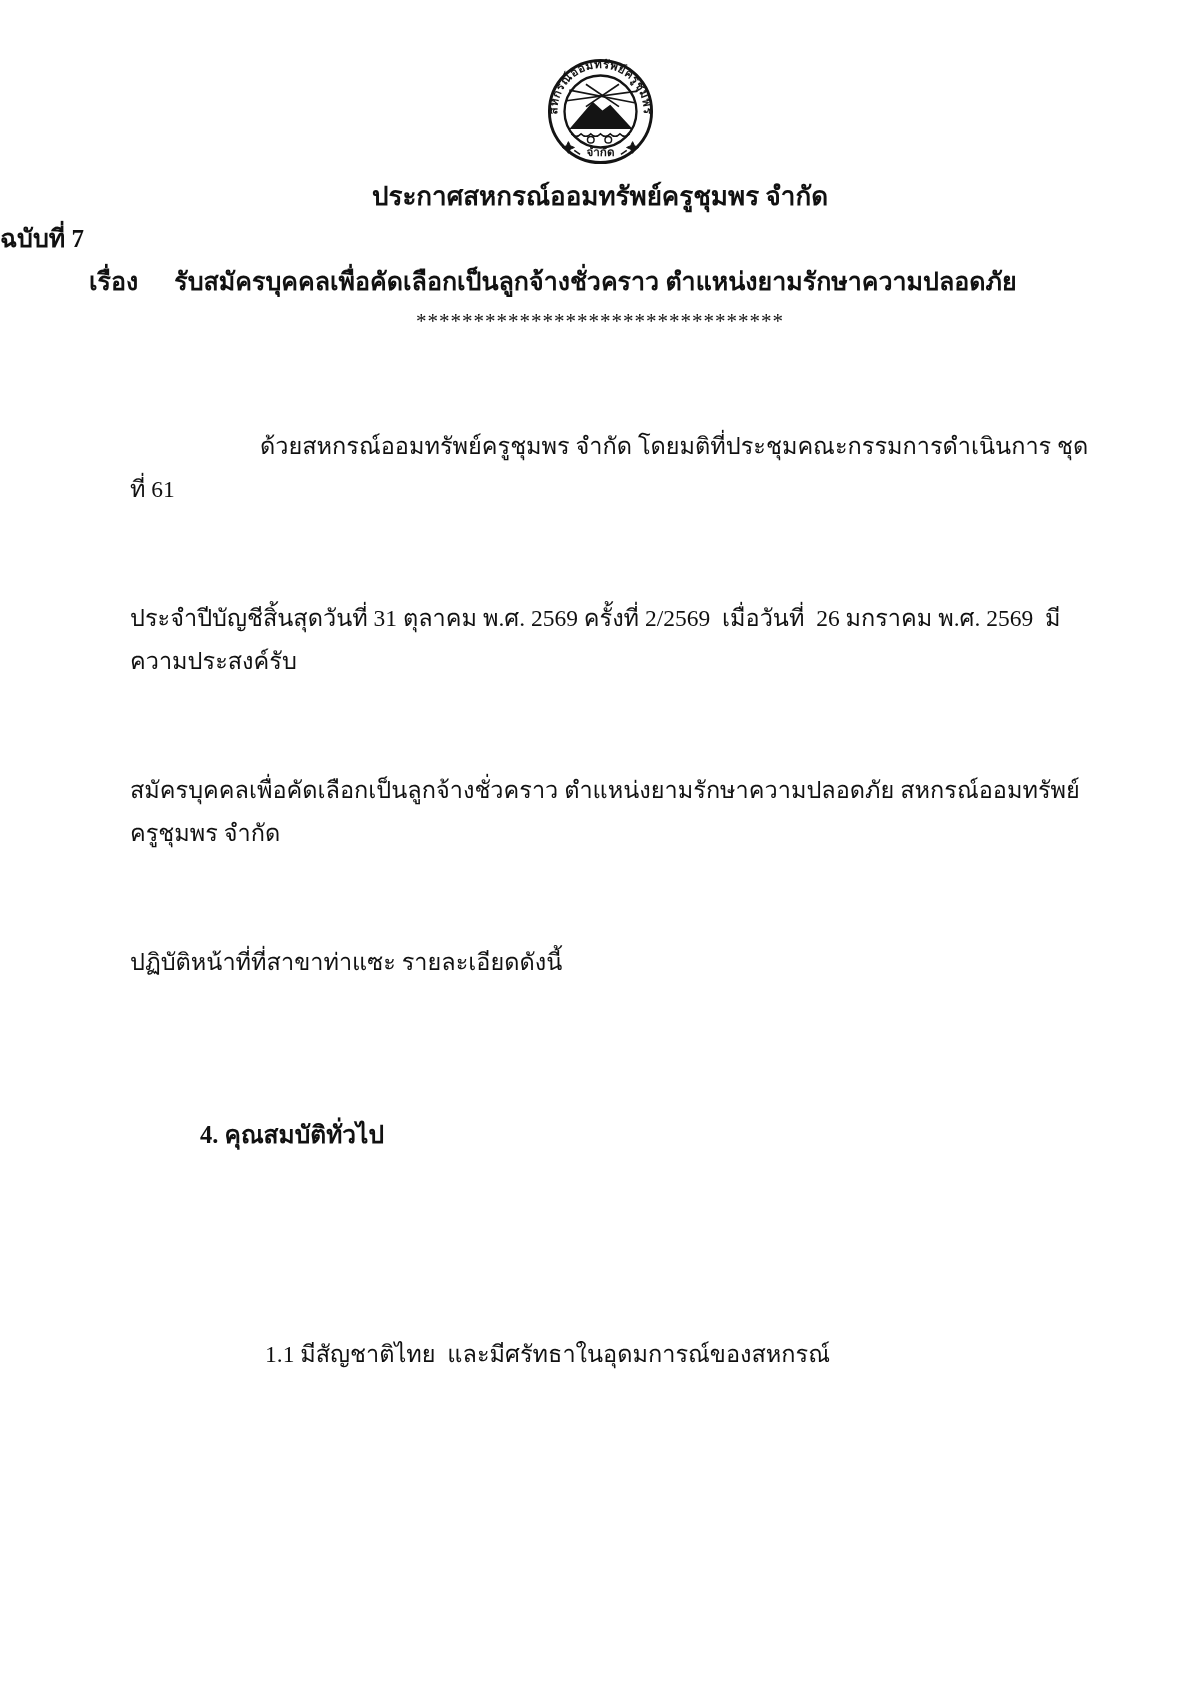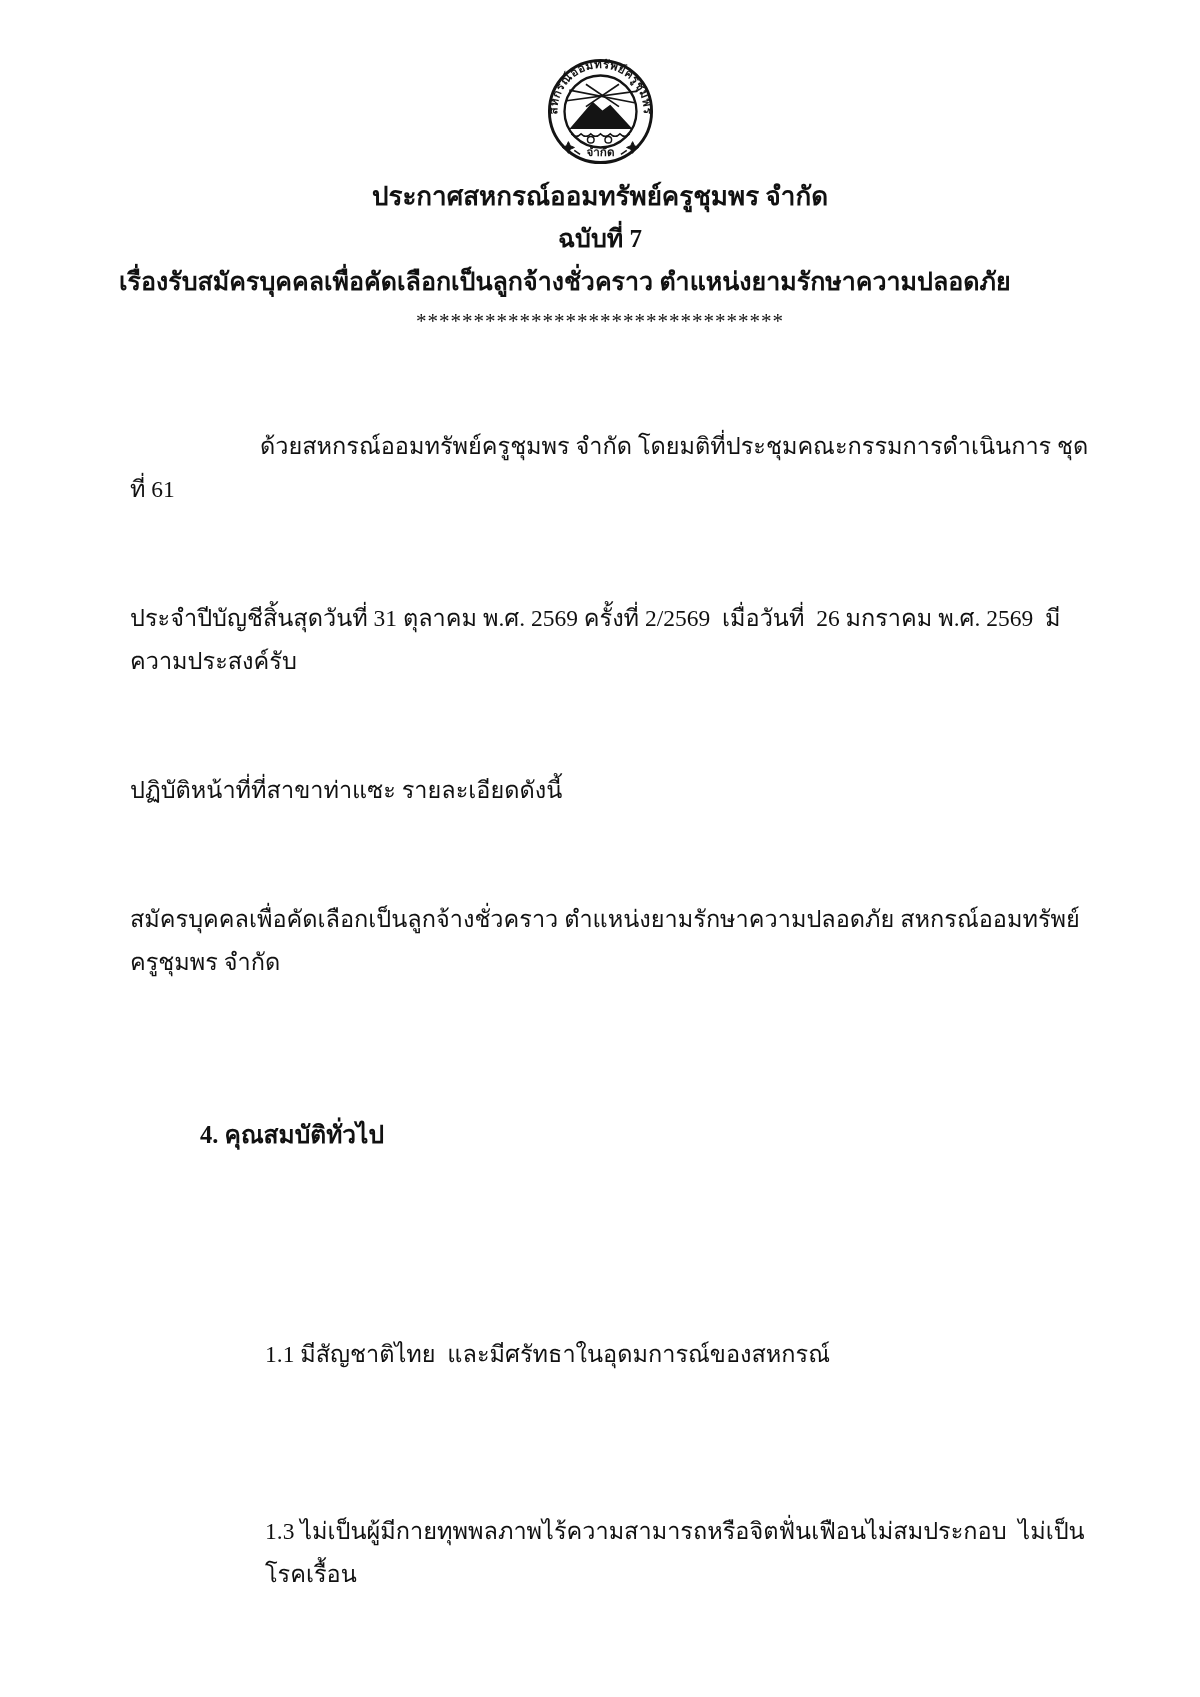--- a/index.html
+++ b/index.html
@@ -25,29 +25,30 @@
   }
   .doc-title {
     margin-top: 7px;
     text-align: center;
     font-weight: bold;
     font-size: 26px;
     line-height: 42px;
     white-space: pre-wrap;
   }
   .doc-edition {
-    text-align: center;
+    text-align: left;
     font-weight: bold;
     font-size: 25px;
     line-height: 42px;
     white-space: pre-wrap;
   }
   .subject-row {
     display: flex;
-    margin-left: 119px;
+    margin-left: 89px;
+    gap: 36px;
     font-weight: bold;
     font-size: 25px;
     line-height: 43px;
     white-space: pre-wrap;
   }
   .stars {
     text-align: center;
     font-size: 21px;
     line-height: 36px;
     letter-spacing: 1px;
@@ -110,27 +111,26 @@
   <div class="subject-row">
     <span>เรื่อง</span>
     <span>รับสมัครบุคคลเพื่อคัดเลือกเป็นลูกจ้างชั่วคราว ตำแหน่งยามรักษาความปลอดภัย</span>
   </div>
 
   <div class="stars">********************************</div>
 
   <div class="content">
     <div class="indent-first">ด้วยสหกรณ์ออมทรัพย์ครูชุมพร จำกัด โดยมติที่ประชุมคณะกรรมการดำเนินการ ชุดที่ 61</div>
     <div>ประจำปีบัญชีสิ้นสุดวันที่ 31 ตุลาคม พ.ศ. 2569 ครั้งที่ 2/2569  เมื่อวันที่  26 มกราคม พ.ศ. 2569  มีความประสงค์รับ</div>
+    <div>สมัครบุคคลเพื่อคัดเลือกเป็นลูกจ้างชั่วคราว ตำแหน่งยามรักษาความปลอดภัย สหกรณ์ออมทรัพย์ครูชุมพร จำกัด</div>
     <div>ปฏิบัติหน้าที่ที่สาขาท่าแซะ รายละเอียดดังนี้</div>
-    <div>สมัครบุคคลเพื่อคัดเลือกเป็นลูกจ้างชั่วคราว ตำแหน่งยามรักษาความปลอดภัย สหกรณ์ออมทรัพย์ครูชุมพร จำกัด</div>
 
     <div class="sec-head">4. คุณสมบัติทั่วไป</div>
 
     <div class="item">1.1 มีสัญชาติไทย  และมีศรัทธาในอุดมการณ์ของสหกรณ์</div>
-    <div class="item">1.3 ไม่เป็นผู้มีกายทุพพลภาพไร้ความสามารถหรือจิตฟั่นเฟือนไม่สมประกอบ  ไม่เป็นโรคเรื้อน</div>
     
     
     
     
     
     
     
     
     
     

